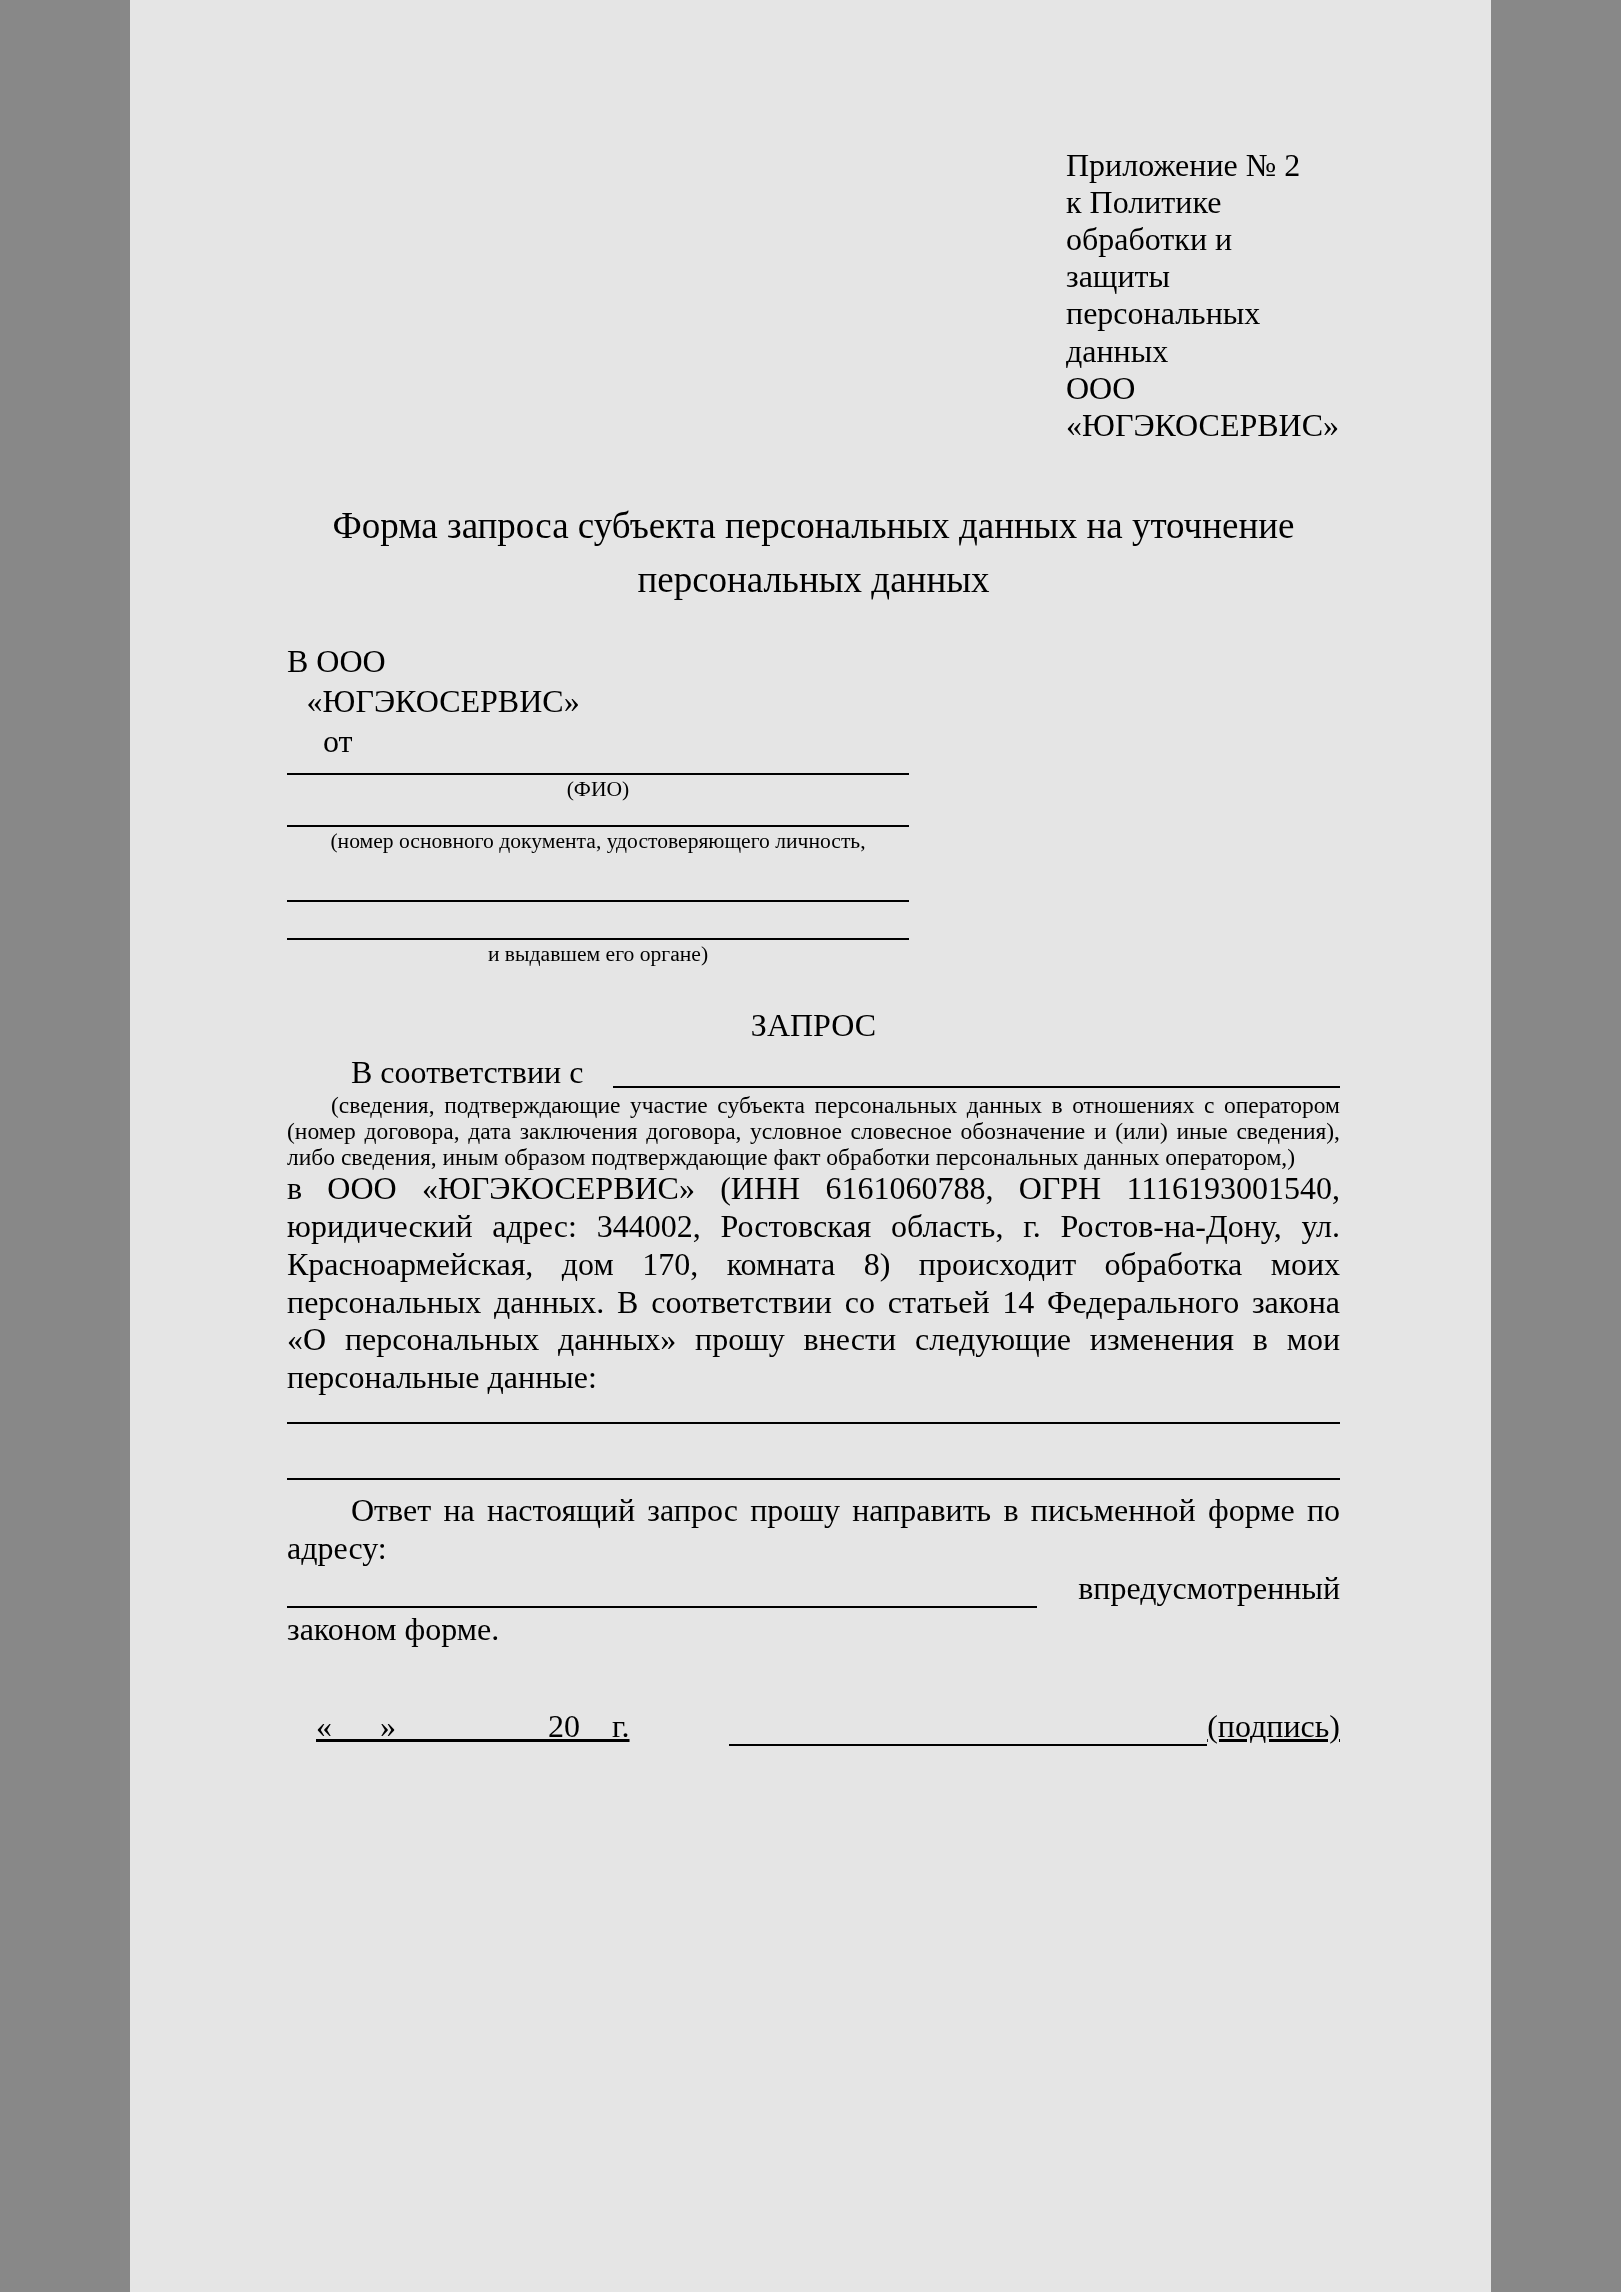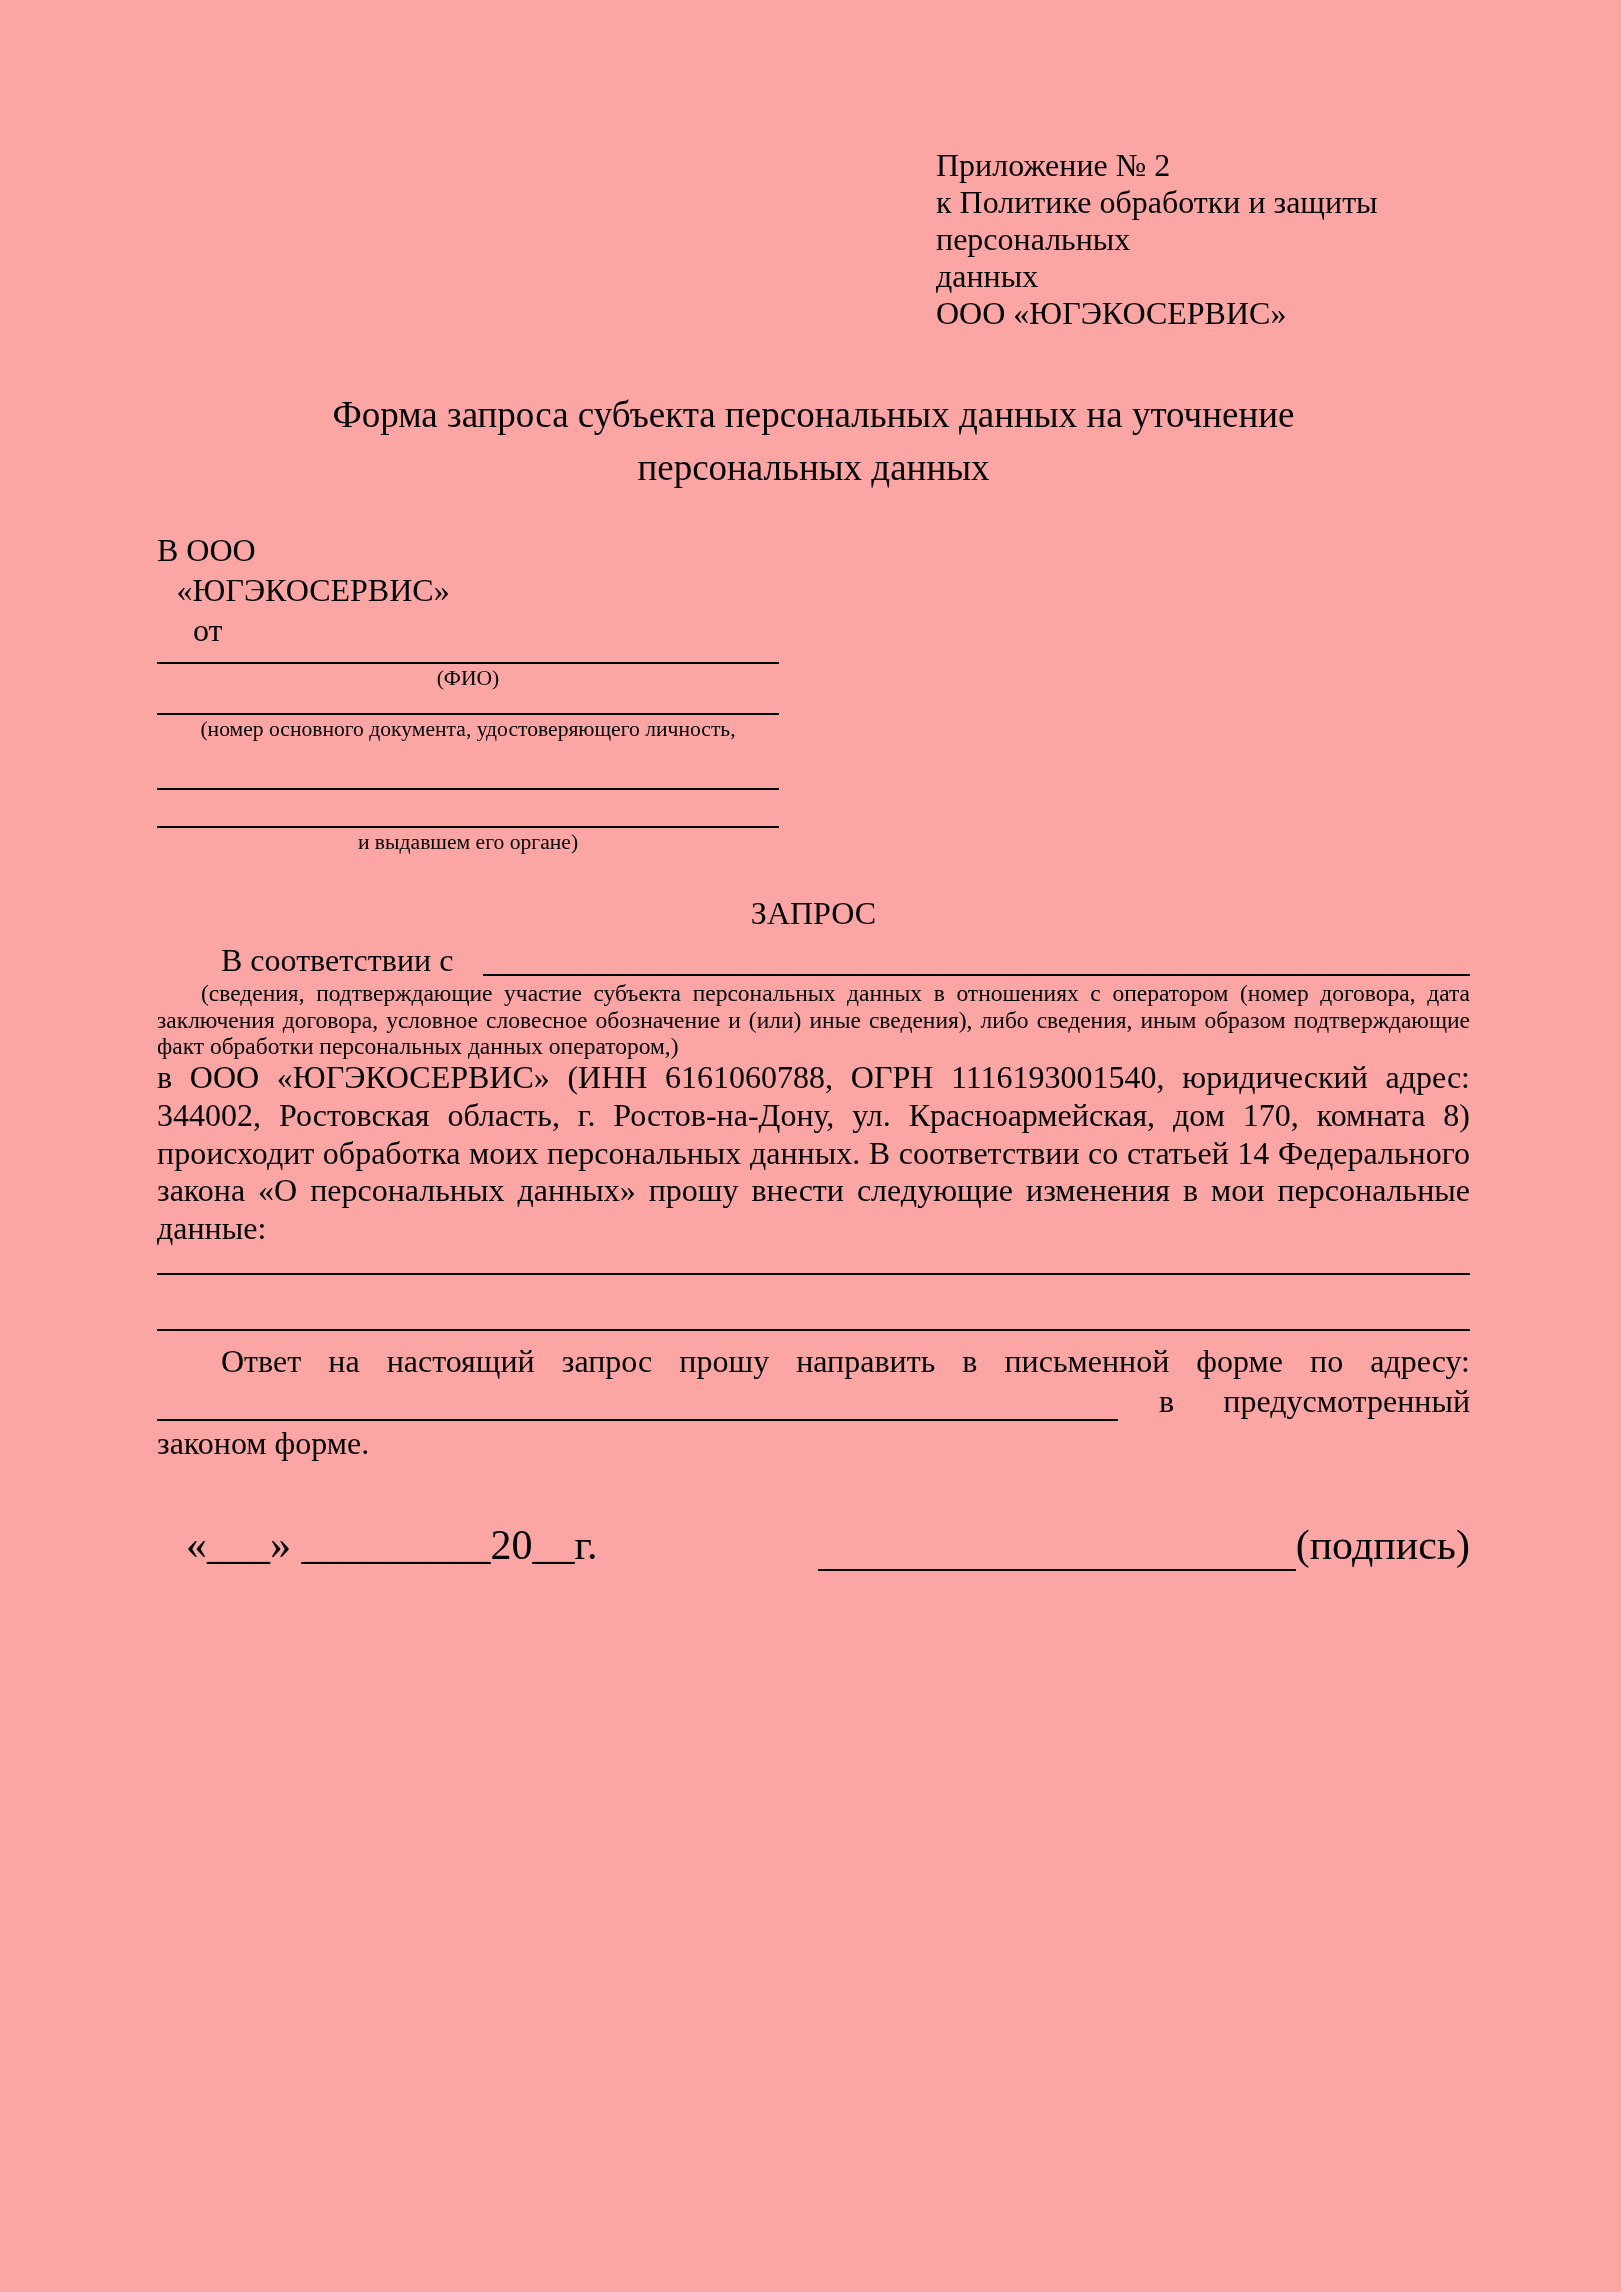--- a/index.html
+++ b/index.html
@@ -1,19 +1,19 @@
 <!DOCTYPE html>
 <html lang="ru"><head>
 <meta charset="utf-8">
 <style>
   html, body { margin: 0; padding: 0; background: #888; }
   .page {
-    width: 1621px;
+    width: 1361px;
     height: 2293px;
-    background: #fca5a5;
+    background: #e5e5e5;
     color: #000000;
     font-family: "Liberation Serif", "DejaVu Serif", serif;
     position: relative;
     margin: 0 auto;
     box-sizing: border-box;
   }
   .content {
     box-sizing: border-box;
     padding: 147px 151px 0 157px; 
     width: 100%;
@@ -57,21 +57,21 @@
   .answer-row2 { display: flex; align-items: flex-end; font-size: 32px;
                  line-height: 1.18; margin-top: 2px; }
   .addr-blank { width: 961px; height: 35px; border-bottom: 2px solid #000; }
   .answer-tail { flex: 1; display: flex; justify-content: space-between;
                  padding-left: 41px; }
   .answer-end { margin-top: 3.9px; font-size: 32px; line-height: 1.18; }
 
   
   .footer-row { margin-top: 59px; padding-left: 29px; display: flex;
                 justify-content: space-between; align-items: flex-end;
-                font-size: 42px; line-height: 1.18; }
+                font-size: 32px; line-height: 1.18; text-decoration: underline; }
   .sig { display: flex; align-items: flex-end; }
   .sig-line { width: 478px; height: 33px; border-bottom: 2px solid #000; }
 </style>
 </head>
 <body>
 
 <div class="page">
   <div class="content">
 
     <div class="appendix">

